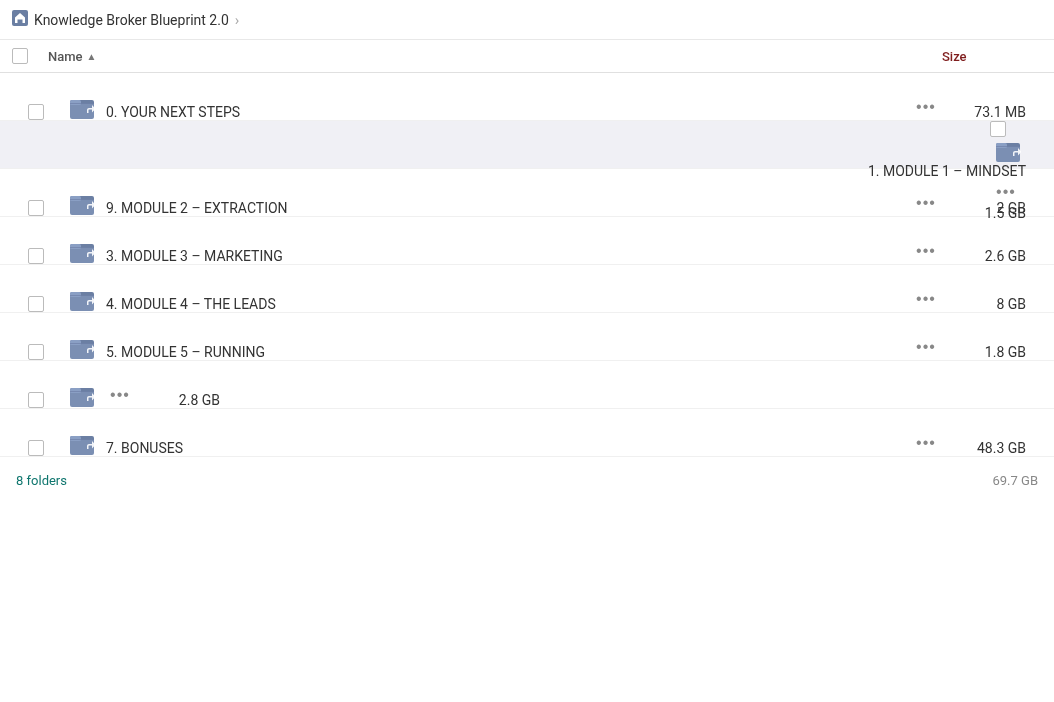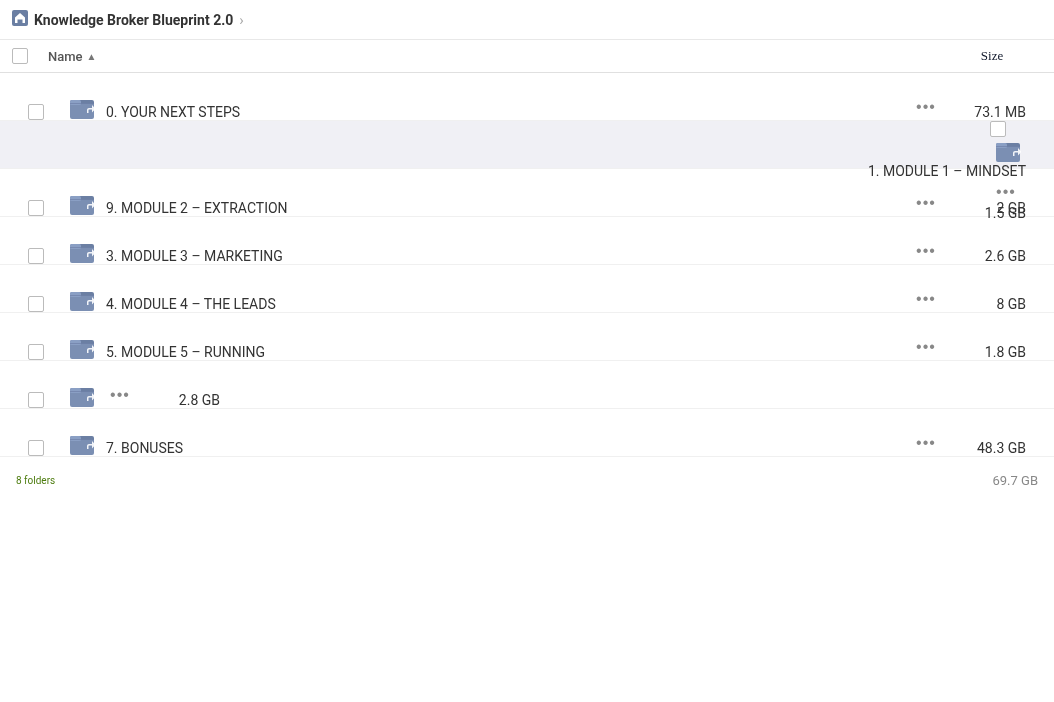--- a/index.html
+++ b/index.html
@@ -47,25 +47,24 @@
       display: flex;
       align-items: center;
       gap: 4px;
       font-size: 13px;
       color: #555;
       font-weight: 500;
     }
 
     .col-size {
       width: 100px;
-      text-align: center;
+      text-align: left;
       font-size: 13px;
-      color: #0f172a;
+      color: #7f1d1d;
       font-weight: 500;
-      font-family: Liberation Serif, serif;
     }
 
     .sort-icon {
       font-size: 10px;
       color: #777;
     }
 
     
     .file-list {
       list-style: none;
@@ -132,22 +131,22 @@
     
     .footer {
       display: flex;
       align-items: center;
       justify-content: space-between;
       padding: 12px 16px;
       margin-top: 4px;
     }
 
     .footer-count {
-      font-size: 10px;
-      color: #4d7c0f;
+      font-size: 13px;
+      color: #0f766e;
     }
 
     .footer-total {
       font-size: 13px;
       color: #888;
     }
 
     
     .checkbox {
       width: 16px;
@@ -161,21 +160,21 @@
 </head>
 <body>
 
 <div class="breadcrumb">
   <span>
     <svg width="16" height="16" viewBox="0 0 16 16" fill="none" xmlns="http://www.w3.org/2000/svg">
       <rect width="16" height="16" rx="2" fill="#6b7fa3"></rect>
       <path d="M8 3L13 7.5V13H10.5V9.5H5.5V13H3V7.5L8 3Z" fill="white"></path>
     </svg>
   </span>
-  <span style="font-size:14px;color:#333;font-weight:700;cursor:pointer;">Knowledge Broker Blueprint 2.0</span>
+  <span style="font-size:14px;color:#333;font-weight:400;cursor:pointer;">Knowledge Broker Blueprint 2.0</span>
   <span style="color:#aaa;font-size:15px;">›</span>
 </div>
 
 <div class="table-header">
   <div class="col-checkbox">
     <div class="checkbox"></div>
   </div>
   <div class="col-name">
     <span>Name</span>
     <span class="sort-icon">▲</span>

